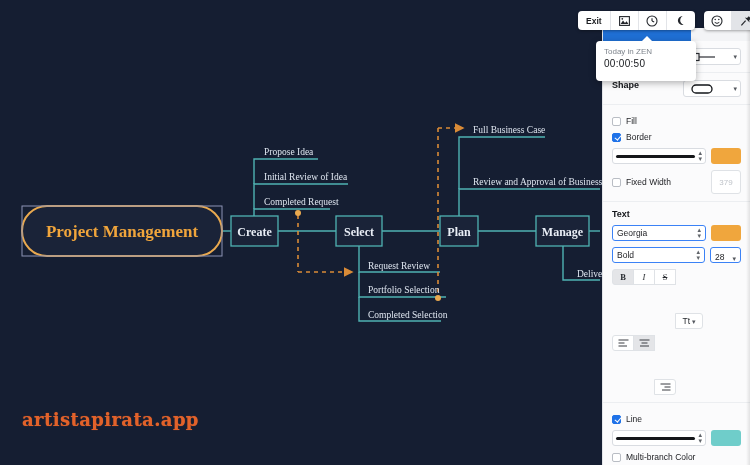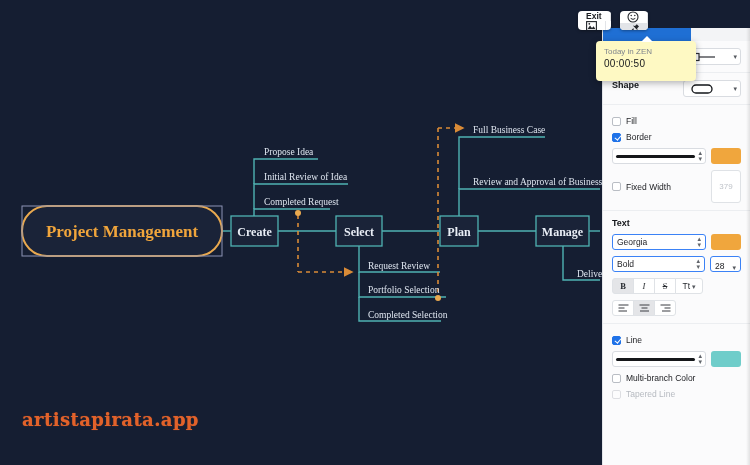--- a/index.html
+++ b/index.html
@@ -114,21 +114,21 @@
   }
   .thick-line { flex:1 1 auto; height:3px; background:#15171a; border-radius:2px; }
   .stepper { font-size:7px; color:#60646a; line-height:.9; text-align:center; }
   .swatch {
     width:30px; height:16px; border-radius:3px; flex:0 0 auto;
   }
   .swatch.orange { background:#f0a63d; }
   .swatch.teal   { background:#6fcdca; }
 
   .numfield {
-    width:30px; height:33px; border:1px solid #dfe2e6; border-radius:3px;
+    width:30px; height:24px; border:1px solid #dfe2e6; border-radius:3px;
     background:#fff; color:#bfc3c9; font-size:8px;
     display:flex; align-items:center; justify-content:center;
   }
 
   .selectbox {
     width:100%; height:16px; border:1px solid #3b82f6; border-radius:3px;
     background:#fff; display:flex; align-items:center; justify-content:space-between;
     padding:0 4px; font-size:8.5px; color:#1c1d21;
   }
   .half-row { display:flex; gap:5px; margin-top:6px; }
@@ -137,53 +137,52 @@
 
   .btngroup { display:flex; margin-top:6px; }
   .tbtn {
     width:22px; height:16px; border:1px solid #dfe2e6; background:#fff;
     display:flex; align-items:center; justify-content:center;
     font-size:8.5px; color:#25282d; margin-right:-1px;
   }
   .tbtn.wide { width:28px; }
   .tbtn.on { background:#e4e5e8; }
   .tbtn:first-child { border-radius:3px 0 0 3px; }
-  .tbtn:last-child  { border-radius:0 3px 3px 0; }
+  .tbtn:last-child  { border-radius:0 3px 3px 0;margin-top:44px; }
   .tbtn i { font-style:italic; font-family:"Liberation Serif", serif; }
   .tbtn b { font-family:"Liberation Serif", serif; }
   .tbtn s { text-decoration:line-through; font-family:"Liberation Serif", serif;}
 
   .alignglyph { display:block; }
 
   
   #toolbar {
     position:absolute; left:578px; top:11px;
     display:flex; gap:9px; z-index:30;
   }
   .tgrp {
     display:flex; background:#fff; border-radius:4px; overflow:hidden;
     box-shadow:0 1px 3px rgba(0,0,0,.35);
     height:19px;
-    flex-direction:column;
   }
   .titem {
     width:28px; height:19px; display:flex; align-items:center; justify-content:center;
     border-right:1px solid #e2e4e8;
     color:#23262b;
   }
   .titem:last-child { border-right:none; }
   .titem.on { background:#e2e4e8; }
   .titem.label {
     width:auto; padding:0 8px; font-size:8.5px; font-weight:bold; color:#1b1d21;
   }
 
   
   #tooltip {
     position:absolute; left:596px; top:41px; width:100px; height:40px;
-    background:#fef9c3; border-radius:4px;
+    background:#ffffff; border-radius:4px;
     box-shadow:0 2px 7px rgba(0,0,0,.30);
     padding:6px 8px; z-index:40;
   }
   #tooltip .tt-arrow {
     position:absolute; left:45px; top:-5px;
     width:0; height:0;
     border-left:6px solid transparent; border-right:6px solid transparent;
     border-bottom:6px solid #fff;
   }
   .tt-label { font-size:8px; color:#7f858d; }

